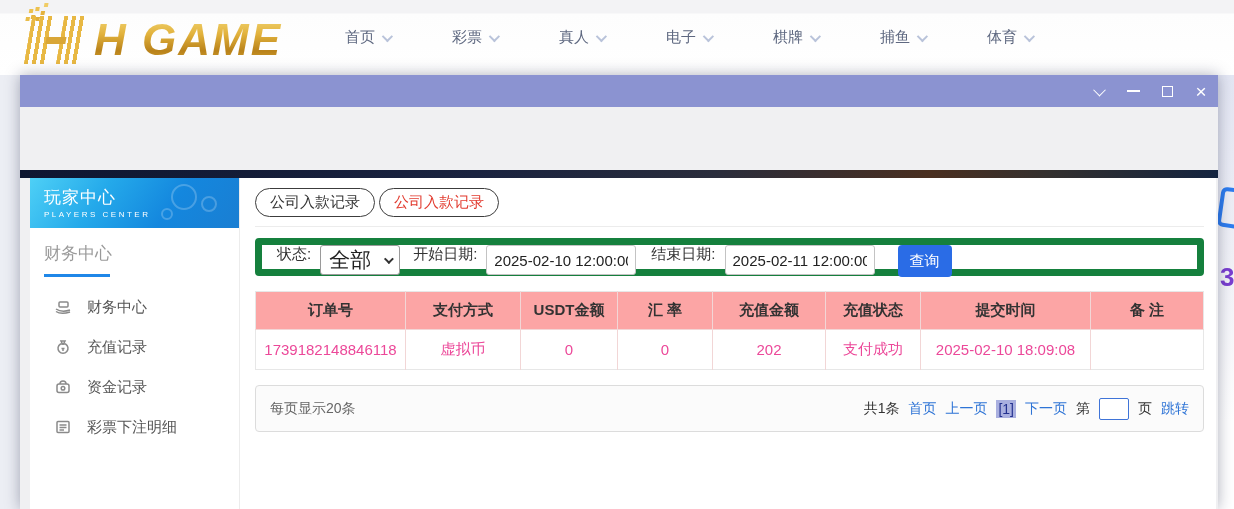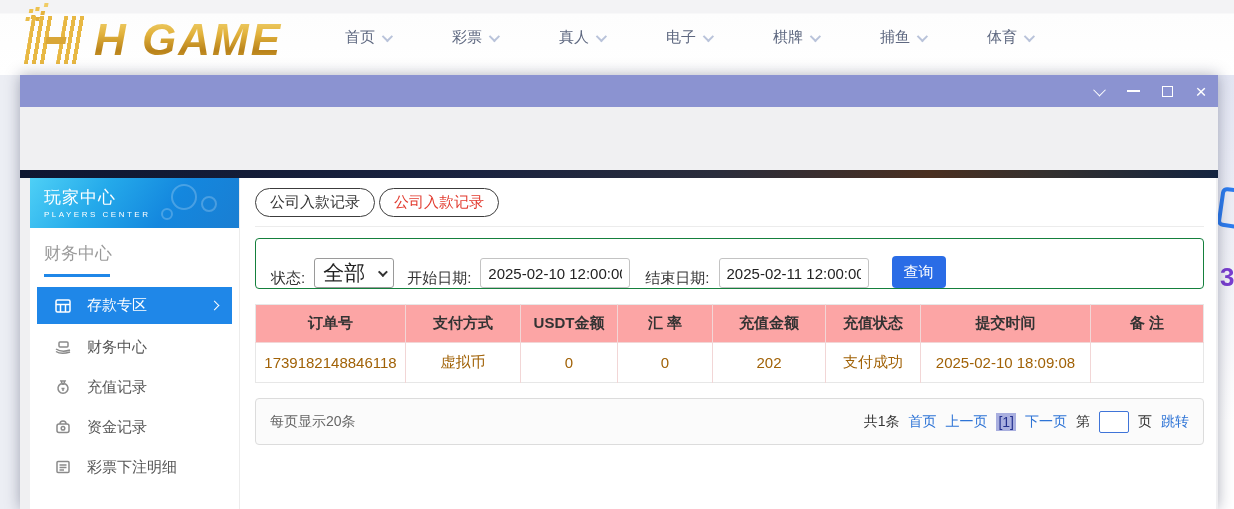--- a/index.html
+++ b/index.html
@@ -95,41 +95,41 @@
     border-right:1.8px solid #fff; border-top:1.8px solid #fff; transform:rotate(45deg); }
 
   
   .main-panel { flex:1; background:#fff; position:relative; padding:10px 12px 0 15px; }
   .tabs-row { display:flex; gap:4px; padding-bottom:9px; border-bottom:1px solid #ececec; }
   .pill-tab { border:1.5px solid #3c3c3c; border-radius:15px; background:#fff;
     font-size:15px; color:#333; padding:4px 14px; cursor:pointer;
     font-family:"Liberation Sans","DejaVu Sans",sans-serif; }
   .pill-tab.active { color:#e23a2e; }
 
-  .filter-box { margin-top:11px; border:1px solid #15803d; border-radius:4px; background:#fff;
-    height:51px; display:flex; align-items:flex-end; padding-left:15px; gap:9px; }
+  .filter-box { margin-top:11px; border:7px solid #15803d; border-radius:4px; background:#fff;
+    height:38px; display:flex; align-items:flex-start; padding-left:15px; gap:9px; }
   .f-label { font-size:15px; color:#333; }
   .fake-select { width:80px; height:30px; border:1px solid #9a9a9a; border-radius:3px; background:#fff;
     display:flex; align-items:center; justify-content:space-between; padding:0 8px; font-size:21px; color:#222;
     cursor:pointer; margin-right:4px; }
   .sel-arrow { width:7px; height:7px; border-right:2px solid #333; border-bottom:2px solid #333;
     transform:rotate(45deg) translateY(-2px); }
   .date-input { width:150px; height:30px; border:1px solid #c3c3c3; border-radius:3px;
     font-size:15px; color:#222; padding:0 7px; margin-right:6px;
     font-family:"Liberation Sans","DejaVu Sans",sans-serif; }
   .search-btn { margin-left:8px; width:54px; height:32px; background:#2a6ce6; color:#fff; border:none;
     border-radius:4px; font-size:15px; cursor:pointer;
     font-family:"Liberation Sans","DejaVu Sans",sans-serif; }
 
   .records-table { margin-top:15px; width:948px; border-collapse:collapse; table-layout:fixed;
     border:1px solid #e7e7e7; }
   .records-table th { background:#fca5a5; font-size:15px; color:#333; font-weight:bold;
     height:38px; border-right:1px solid #f2d6d6; border-bottom:1px solid #f2d6d6; }
   .records-table th:last-child, .records-table td:last-child { border-right:none; }
-  .records-table td { background:#fff; font-size:15px; color:#a16207; text-align:center; height:40px;
+  .records-table td { background:#fff; font-size:15px; color:#ec4899; text-align:center; height:40px;
     border-right:1px solid #f2d6d6; overflow:hidden; white-space:nowrap; }
   .col0{width:150px}.col1{width:115px}.col2{width:97px}.col3{width:95px}
   .col4{width:113px}.col5{width:95px}.col6{width:170px}.col7{width:113px}
 
   .pagination-box { margin-top:15px; border:1px solid #dcdcdc; border-radius:4px; background:#fbfbfb;
     height:47px; display:flex; align-items:center; justify-content:space-between; padding:0 14px; }
   .page-size { font-size:14px; color:#666; }
   .pager { display:flex; align-items:center; gap:9px; font-size:14px; }
   .pg-text { color:#333; }
   .pg-link { color:#2e74d6; cursor:pointer; }
@@ -213,30 +213,20 @@
           <div class="sidebar-subtitle">PLAYERS CENTER</div>
           <i class="pad-ic c1"></i>
           <i class="pad-ic c2"></i>
           <i class="pad-ic c3"></i>
         </div>
 
         <div class="section-label">财务中心</div>
         <div class="section-underline"></div>
 
         <ul class="menu">
-          <li class="menu-item active">
-            <svg width="18" height="18" viewBox="0 0 18 18" fill="none" stroke="#fff" stroke-width="1.5">
-                <rect x="2" y="3" width="14" height="12" rx="1.5"></rect>
-                <line x1="2" y1="7.5" x2="16" y2="7.5"></line>
-                <line x1="6.5" y1="7.5" x2="6.5" y2="15"></line>
-                <line x1="11.5" y1="7.5" x2="11.5" y2="15"></line>
-              </svg>
-            <span>存款专区</span>
-            <i class="chev-right"></i>
-          </li>
           <li class="menu-item">
             <svg width="18" height="18" viewBox="0 0 18 18" fill="none" stroke="#8a8a8a" stroke-width="1.5">
                 <rect x="5" y="4" width="9" height="5" rx="1"></rect>
                 <path d="M2 11c3 2 8 3 14 1"></path>
                 <path d="M2 13.5c3 2 8 2.5 14 .5"></path>
               </svg>
             <span>财务中心</span>
           </li>
           <li class="menu-item">
             <svg width="18" height="18" viewBox="0 0 18 18" fill="none" stroke="#8a8a8a" stroke-width="1.5">

